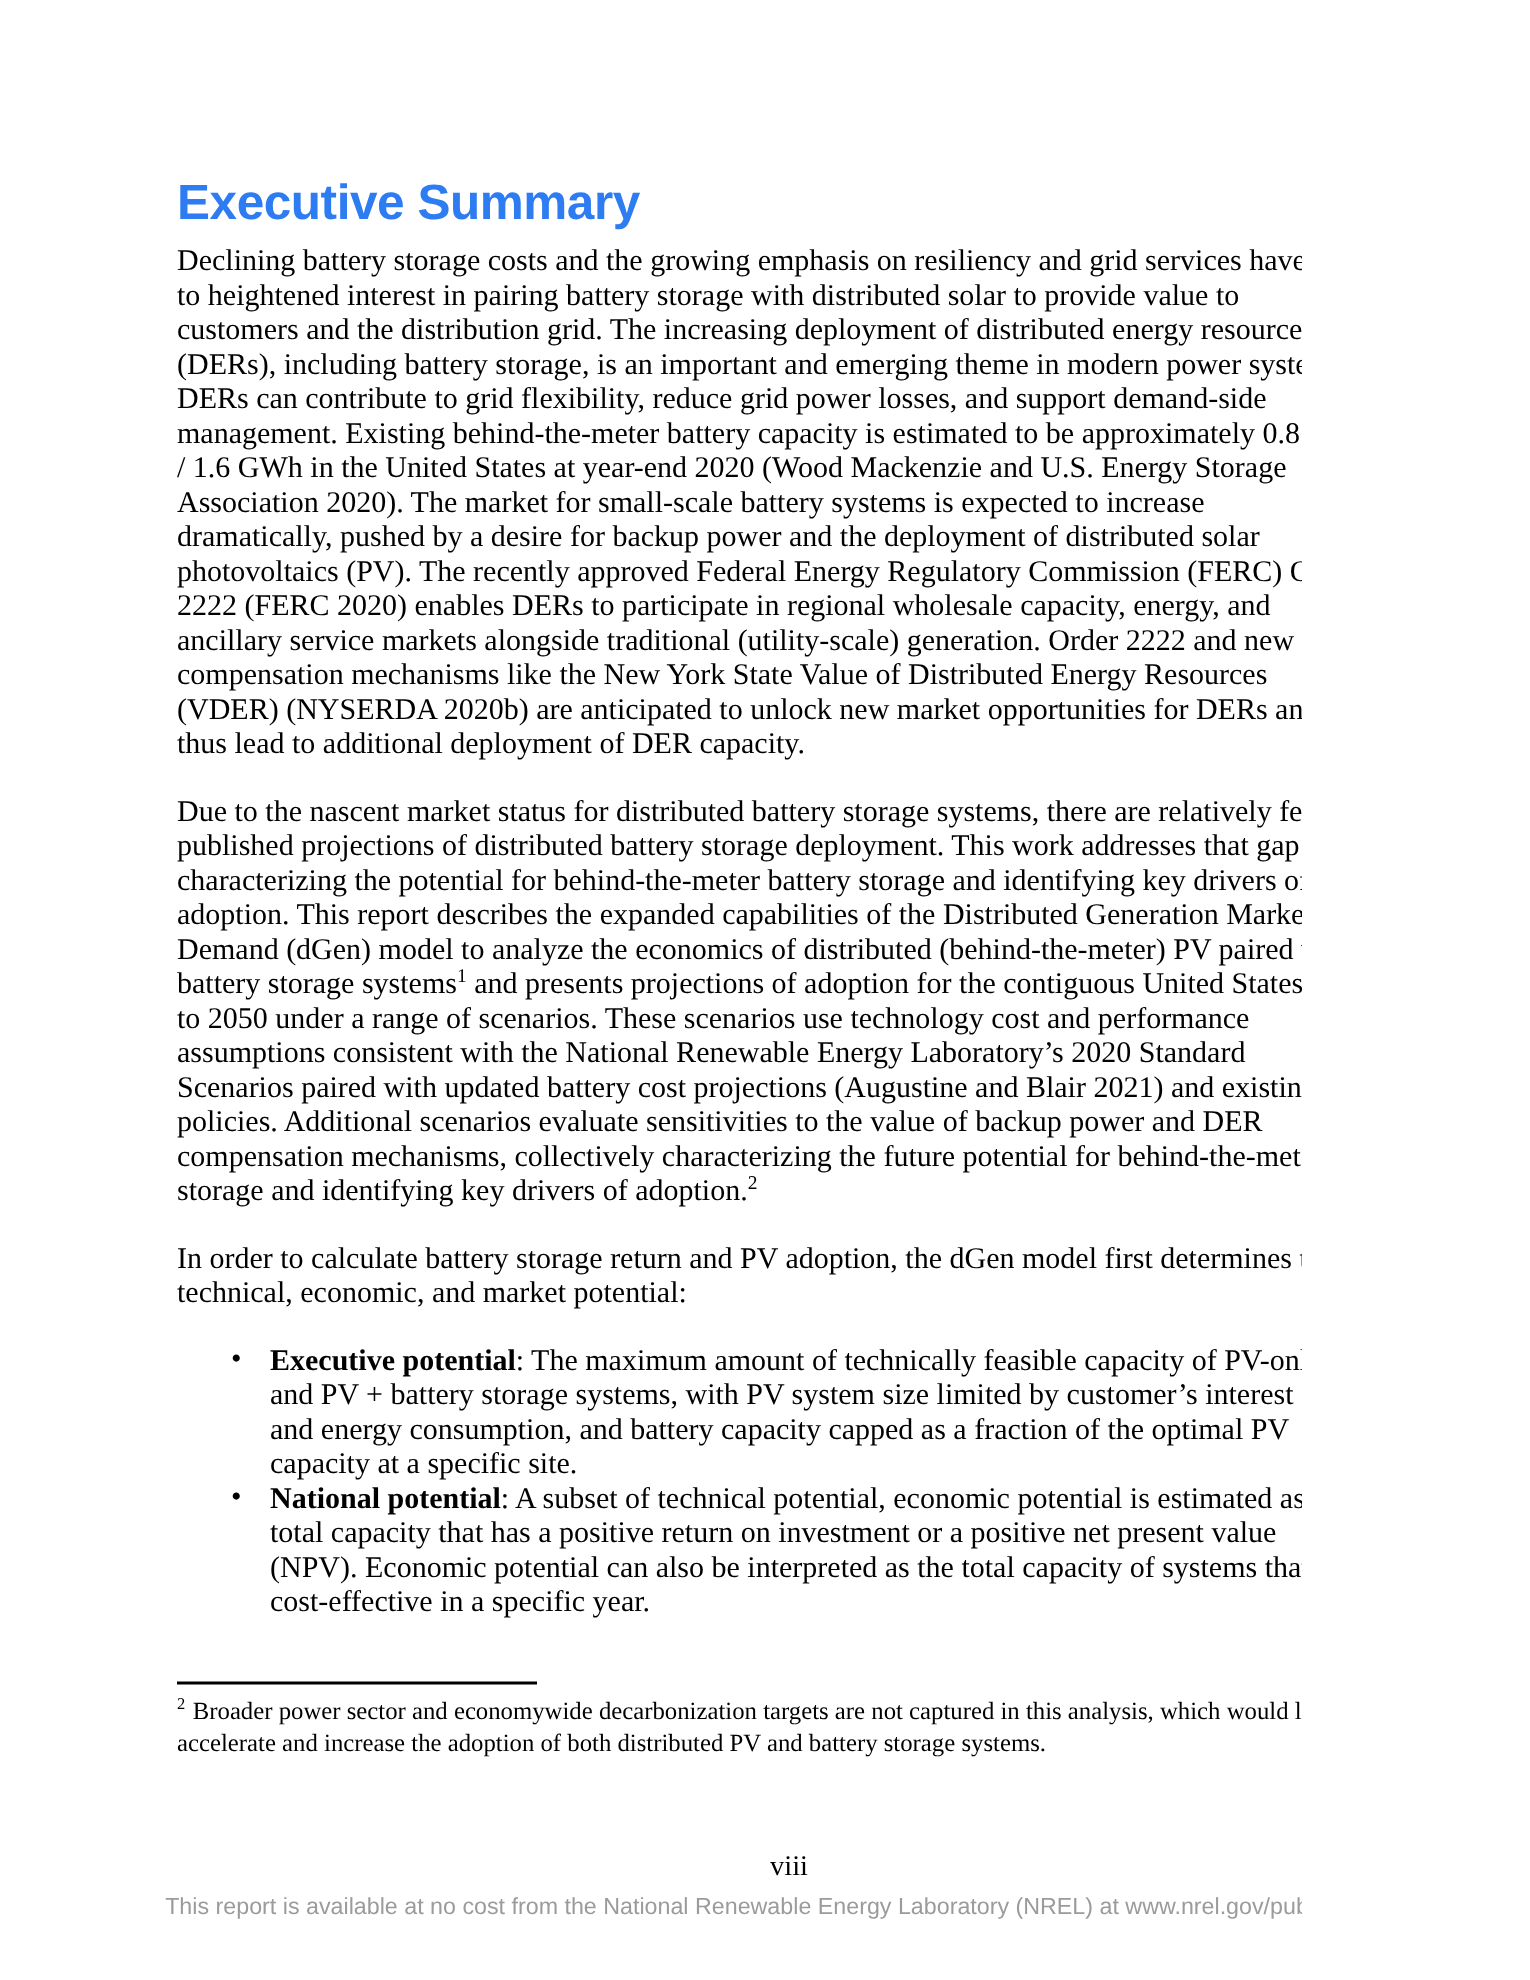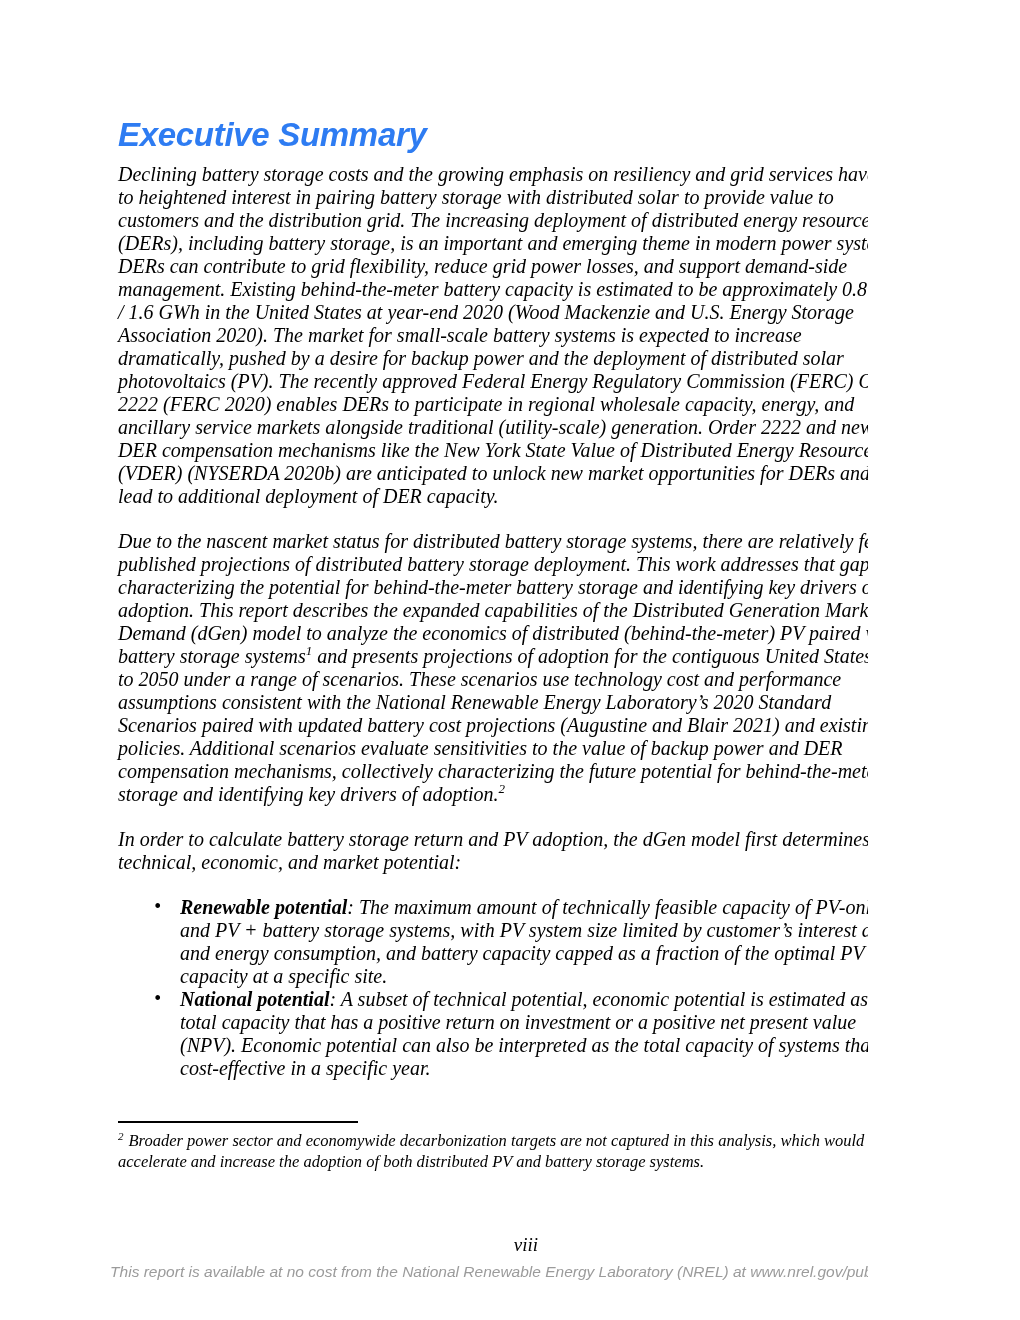--- a/index.html
+++ b/index.html
@@ -5,21 +5,20 @@
   * { margin: 0; padding: 0; box-sizing: border-box; }
   html, body { background: #ffffff; }
   .page {
     position: relative;
     width: 868px;
     height: 1320px;
     background: #ffffff;
     font-family: "Liberation Serif", serif;
     color: #000000;
     overflow: hidden;
-    font-style: italic;
   }
   .content {
     position: absolute;
     left: 118px;
     top: 118px;
     width: 792px;
   }
   .doc-title {
     font-family: "Liberation Sans", sans-serif;
     font-weight: bold;
@@ -102,21 +101,21 @@
     <h1 class="doc-title" style="color: rgb(46, 124, 242);">Executive Summary</h1>
 
     <p class="para">Declining battery storage costs and the growing emphasis on resiliency and grid services have led to heightened interest in pairing battery storage with distributed solar to provide value to customers and the distribution grid. The increasing deployment of distributed energy resources (DERs), including battery storage, is an important and emerging theme in modern power systems. DERs can contribute to grid flexibility, reduce grid power losses, and support demand-side management. Existing behind-the-meter battery capacity is estimated to be approximately 0.8 GW / 1.6 GWh in the United States at year-end 2020 (Wood Mackenzie and U.S. Energy Storage Association 2020). The market for small-scale battery systems is expected to increase dramatically, pushed by a desire for backup power and the deployment of distributed solar photovoltaics (PV). The recently approved Federal Energy Regulatory Commission (FERC) Order 2222 (FERC 2020) enables DERs to participate in regional wholesale capacity, energy, and ancillary service markets alongside traditional (utility-scale) generation. Order 2222 and new DER compensation mechanisms like the New York State Value of Distributed Energy Resources (VDER) (NYSERDA 2020b) are anticipated to unlock new market opportunities for DERs and thus lead to additional deployment of DER capacity.</p>
 
     <p class="para"><span>Due to the nascent market status for distributed battery storage systems, there are relatively few published projections of distributed battery storage deployment. This work addresses that gap by characterizing the potential for behind-the-meter battery storage and identifying key drivers of adoption. This report describes the expanded capabilities of the Distributed Generation Market Demand (dGen) model to analyze the economics of distributed (behind-the-meter) PV paired with battery storage systems</span><sup class="fnref">1</sup><span> and presents projections of adoption for the contiguous United States out to 2050 under a range of scenarios. These scenarios use technology cost and performance assumptions consistent with the National Renewable Energy Laboratory’s 2020 Standard Scenarios paired with updated battery cost projections (Augustine and Blair 2021) and existing policies. Additional scenarios evaluate sensitivities to the value of backup power and DER compensation mechanisms, collectively characterizing the future potential for behind-the-meter storage and identifying key drivers of adoption.</span><sup class="fnref">2</sup></p>
 
     <p class="para">In order to calculate battery storage return and PV adoption, the dGen model first determines the technical, economic, and market potential:</p>
 
     <ul class="bullet-list">
       <li class="bullet-item">
-        <span class="bullet-dot">•</span><b class="bullet-term">Renewable potential</b><span>: The maximum amount of technically feasible capacity of PV-only and PV + battery storage systems, with PV system size limited by customer’s interest area and energy consumption, and battery capacity capped as a fraction of the optimal PV capacity at a specific site.</span>
+        <span class="bullet-dot">•</span><b class="bullet-term">Executive potential</b><span>: The maximum amount of technically feasible capacity of PV-only and PV + battery storage systems, with PV system size limited by customer’s interest area and energy consumption, and battery capacity capped as a fraction of the optimal PV capacity at a specific site.</span>
       </li>
       <li class="bullet-item">
         <span class="bullet-dot">•</span><b class="bullet-term">National potential</b><span>: A subset of technical potential, economic potential is estimated as the total capacity that has a positive return on investment or a positive net present value (NPV). Economic potential can also be interpreted as the total capacity of systems that are cost-effective in a specific year.</span>
       </li>
     </ul>
 
   </div>
 
   <div class="footnotes">
     <div class="fn-rule"></div>

